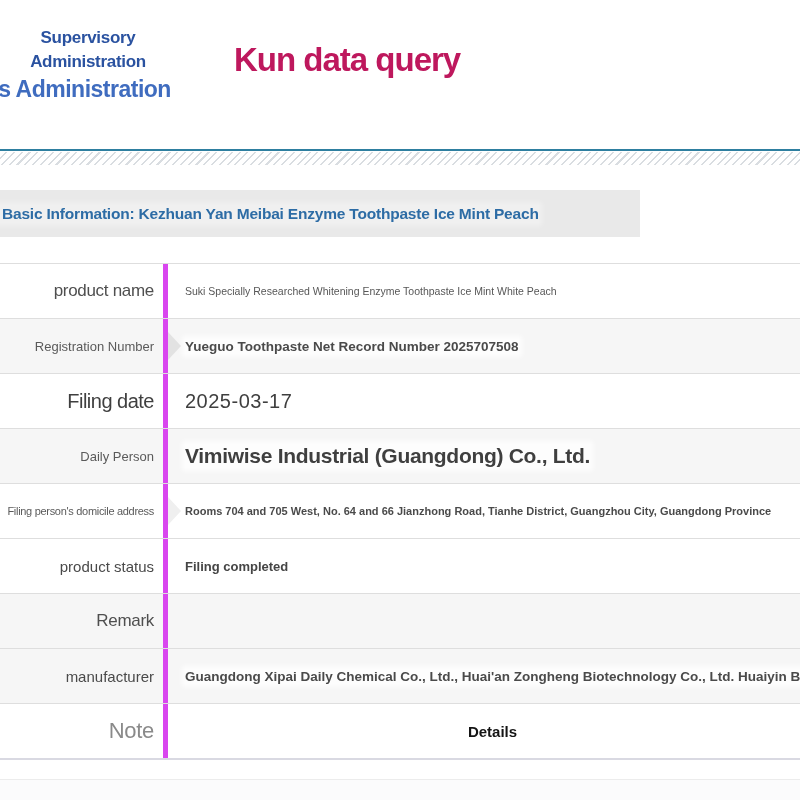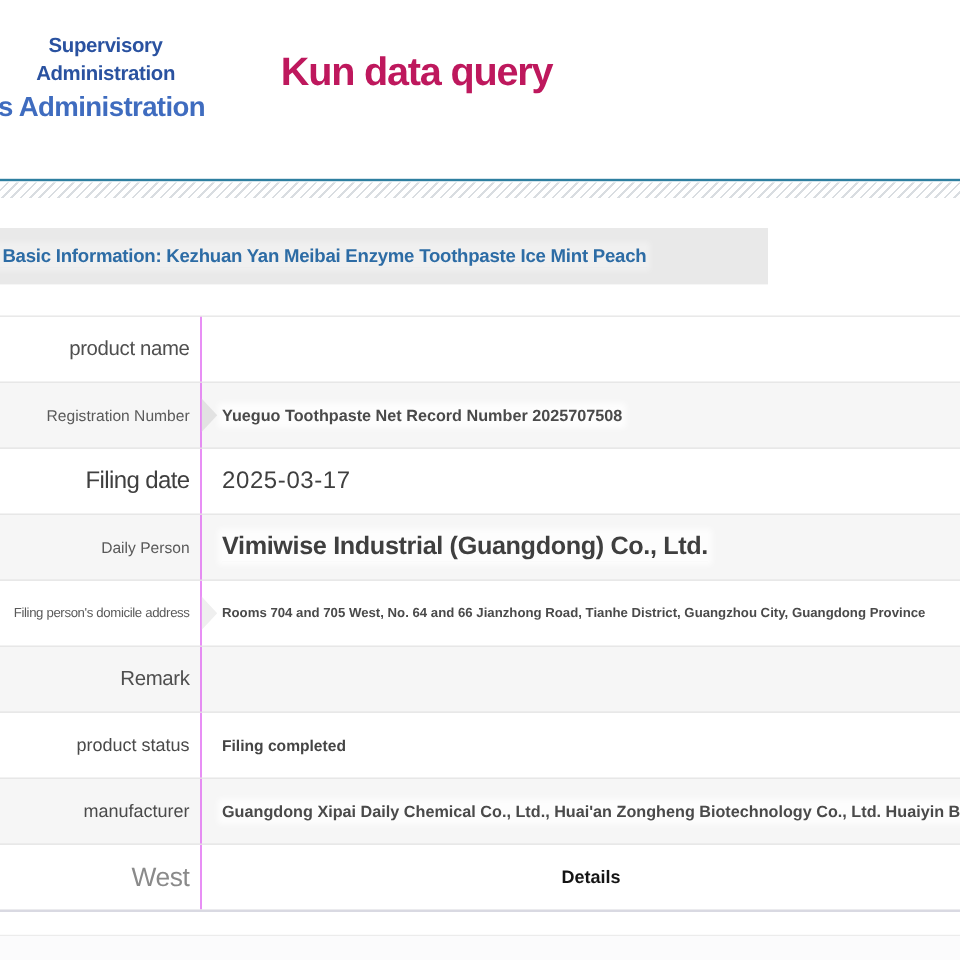--- a/index.html
+++ b/index.html
@@ -39,21 +39,21 @@
     background:rgba(255,255,255,0.35);box-shadow:0 0 5px 3px rgba(255,255,255,0.35);
   }
   
   .info-table{position:absolute;top:263px;left:0;width:800px;border-top:1px solid #dedede;}
   .row{
     display:flex;height:54px;border-bottom:1px solid #dedede;background:#ffffff;
   }
   .row.alt{background:#f6f6f6;}
   .cell-label{
     width:168px;flex:0 0 168px;box-sizing:border-box;
-    border-right:1px solid #d946ef;
+    border-right:5px solid #d946ef;
     display:flex;align-items:center;justify-content:flex-end;
     padding-right:9px;color:#4f4f4f;text-align:center;white-space:nowrap;overflow:visible;
   }
   .cell-value{
     flex:1 1 auto;position:relative;display:flex;align-items:center;
     padding-left:17px;overflow:hidden;white-space:nowrap;color:#4a4a4a;
   }
   .arrow{
     position:absolute;left:0;top:50%;transform:translateY(-50%);
     width:0;height:0;border-top:14px solid transparent;border-bottom:14px solid transparent;
@@ -100,20 +100,23 @@
 <div class="hatch"></div>
 
 <div class="section-band">
   <span class="txt">Basic Information: Kezhuan Yan Meibai Enzyme Toothpaste Ice Mint Peach</span>
 </div>
 
 <div class="info-table">
 
   <div class="row r1">
     <div class="cell-label">product name</div>
+    <div class="cell-value">
+      <span>Suki Specially Researched Whitening Enzyme Toothpaste Ice Mint White Peach</span>
+    </div>
   </div>
 
   <div class="row alt r2">
     <div class="cell-label">Registration Number</div>
     <div class="cell-value">
       <span class="arrow"></span>
       <span class="hl">Yueguo Toothpaste Net Record Number 2025707508</span>
     </div>
   </div>
 
@@ -132,43 +135,43 @@
   </div>
 
   <div class="row r5">
     <div class="cell-label">Filing person's domicile address</div>
     <div class="cell-value">
       <span class="arrow light"></span>
       <span>Rooms 704 and 705 West, No. 64 and 66 Jianzhong Road, Tianhe District, Guangzhou City, Guangdong Province</span>
     </div>
   </div>
 
+  <div class="row r7">
+    <div class="cell-label">product status</div>
+    <div class="cell-value">
+      <span>Filing completed</span>
+    </div>
+  </div>
+
   <div class="row alt r6">
     <div class="cell-label">Remark</div>
     <div class="cell-value">
       <span></span>
-    </div>
-  </div>
-
-  <div class="row r7">
-    <div class="cell-label">product status</div>
-    <div class="cell-value">
-      <span>Filing completed</span>
     </div>
   </div>
 
   <div class="row alt r8">
     <div class="cell-label">manufacturer</div>
     <div class="cell-value">
       <span class="hl">Guangdong Xipai Daily Chemical Co., Ltd., Huai'an Zongheng Biotechnology Co., Ltd. Huaiyin Branch</span>
     </div>
   </div>
 
   <div class="row r9">
-    <div class="cell-label">West</div>
+    <div class="cell-label">Note</div>
     <div class="cell-value">
       <span>Details</span>
     </div>
   </div>
 
 </div>
 
 <div class="footer-strip"></div>
 <div class="footer-bg"></div>
 

